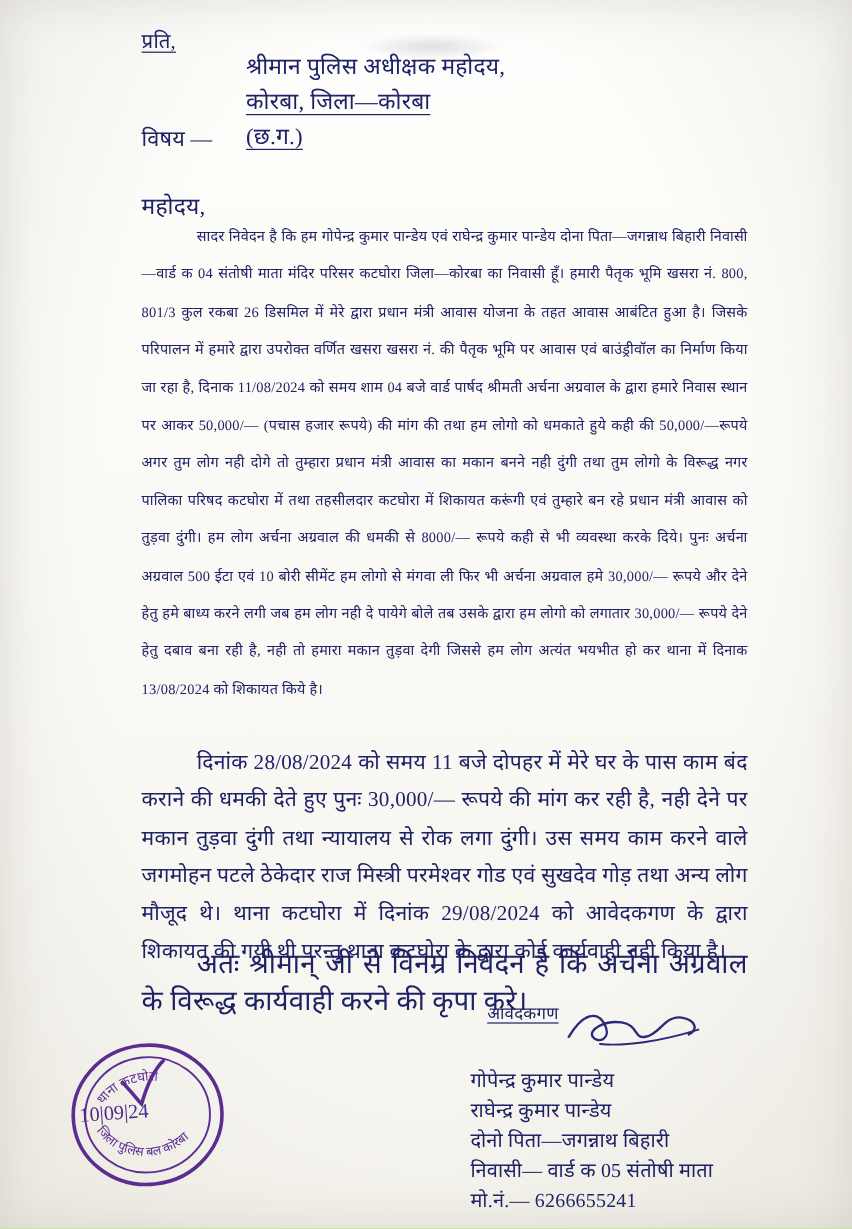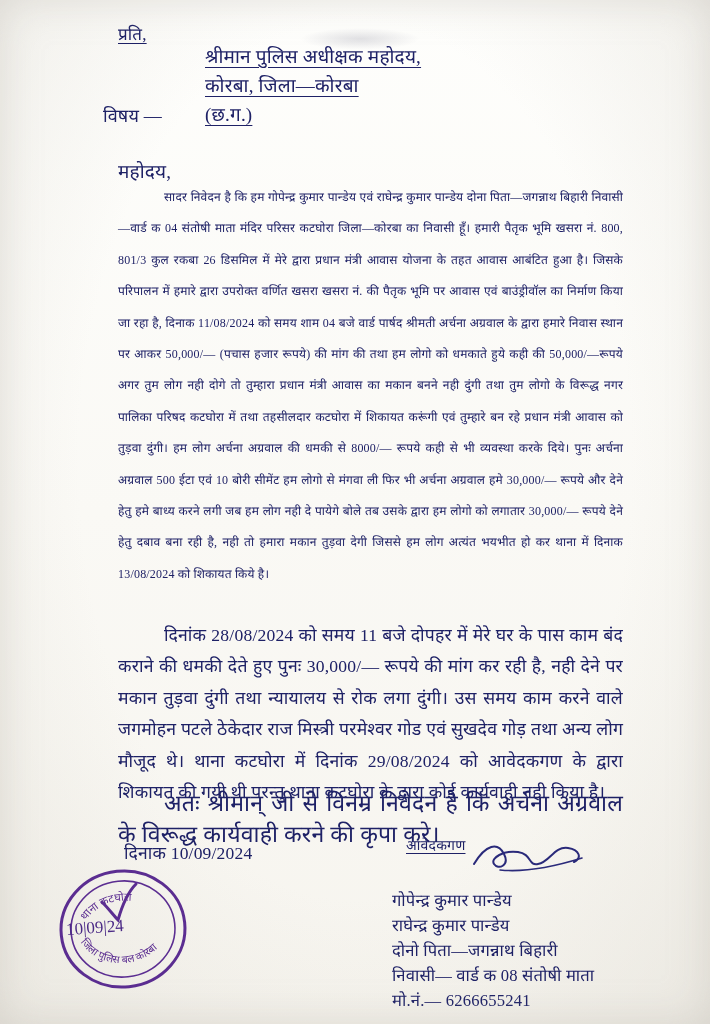--- a/index.html
+++ b/index.html
@@ -53,26 +53,26 @@
     text-underline-offset: 3px;
   }
   .addr {
     position: absolute;
     left: 205px;
     top: 42px;
     font-size: 19px;
     line-height: 29px;
     width: 420px;
   }
-  .addr .l1 { text-decoration: underline; text-underline-offset: 4px; display: inline-block; }
+  .addr .l1 { text-underline-offset: 4px; display: inline-block; }
   .addr .l2 { display: block; text-decoration: underline; text-underline-offset: 4px; width: 195px; }
 
   .subject-label {
     position: absolute;
-    left: 103px;
+    left: 118px;
     top: 103px;
     font-size: 18px;
   }
   .subject-text {
     position: absolute;
     left: 205px;
     top: 103px;
     width: 420px;
     font-size: 17.5px;
     line-height: 27px;
@@ -206,29 +206,28 @@
     </div>
 
     <div class="hw para2">
       <p>दिनांक 28/08/2024 को समय 11 बजे दोपहर में मेरे घर के पास काम बंद कराने की धमकी देते हुए पुनः 30,000/— रूपये की मांग कर रही है, नही देने पर मकान तुड़वा दुंगी तथा न्यायालय से रोक लगा दुंगी। उस समय काम करने वाले जगमोहन पटले ठेकेदार राज मिस्त्री परमेश्वर गोड एवं सुखदेव गोड़ तथा अन्य लोग मौजूद थे। थाना कटघोरा में दिनांक 29/08/2024 को आवेदकगण के द्वारा शिकायत की गयी थी परन्तु थाना कटघोरा के द्वारा कोई कार्यवाही नही किया है।</p>
     </div>
 
     <div class="hw para3">
       <p>अतः श्रीमान् जी से विनम्र निवेदन है कि अर्चना अग्रवाल के विरूद्ध कार्यवाही करने की कृपा करे।</p>
     </div>
 
-    <div class="hw date-line">दिनाक 10/09/2024</div>
 
     <div class="hw sign-block">
       <div class="applicants">आवेदकगण</div>
       <div style="height:30px"></div>
       <div>गोपेन्द्र कुमार पान्डेय</div>
       <div>राघेन्द्र कुमार पान्डेय</div>
       <div>दोनो पिता—जगन्नाथ बिहारी</div>
-      <div>निवासी— वार्ड क 08 संतोषी माता</div>
+      <div>निवासी— वार्ड क 05 संतोषी माता</div>
       <div>मो.नं.— 6266655241</div>
     </div>
 
     <svg class="signature-scribble" viewBox="0 0 120 36">
       <path d="M4 26 C 16 6, 28 4, 34 16 C 40 28, 28 32, 24 26 C 20 20, 34 12, 48 14 C 62 16, 58 28, 68 26 C 80 24, 84 8, 98 10 C 110 12, 112 20, 104 24" fill="none" stroke="#2a2a7a" stroke-width="2" stroke-linecap="round"></path>
       <path d="M30 32 C 50 34, 80 30, 112 20" fill="none" stroke="#2a2a7a" stroke-width="1.6" stroke-linecap="round"></path>
     </svg>
 
     <svg class="stamp" viewBox="0 0 135 135">
       <g transform="rotate(-6 67 67)">

